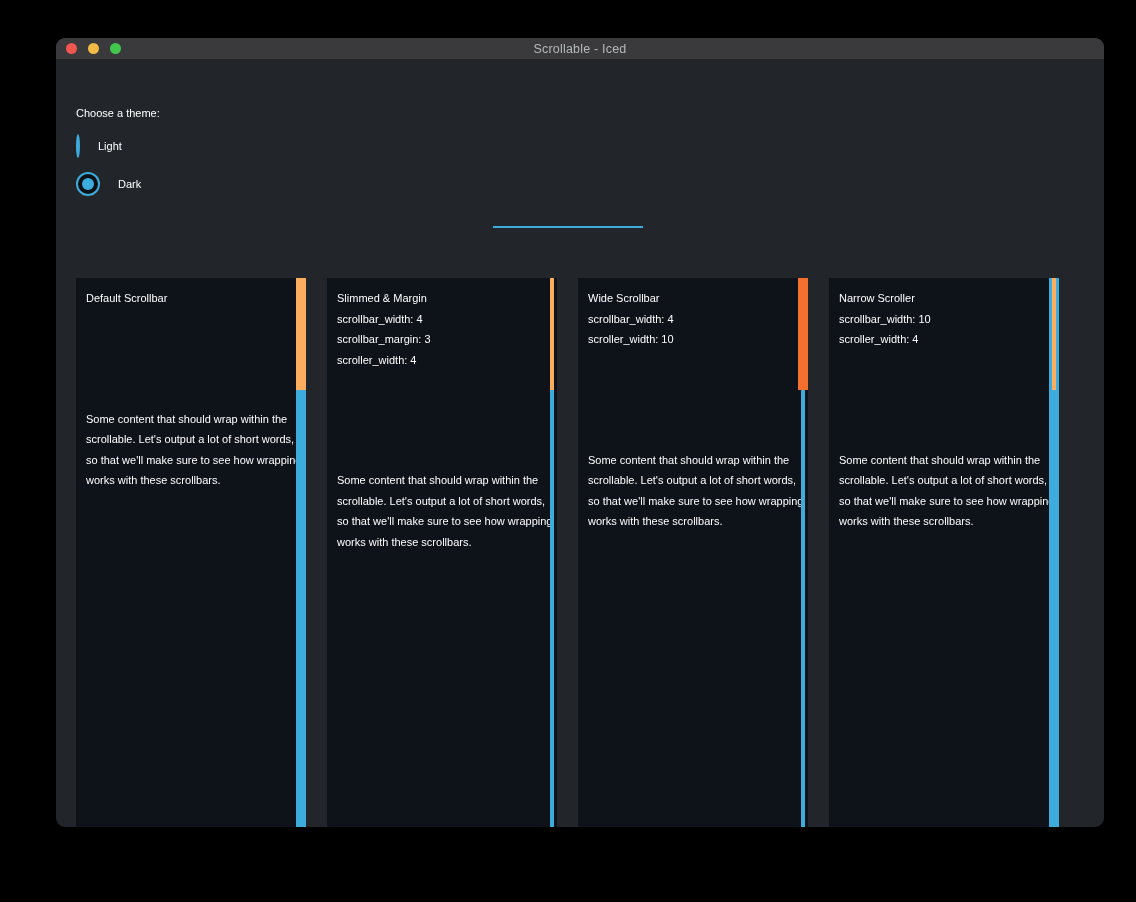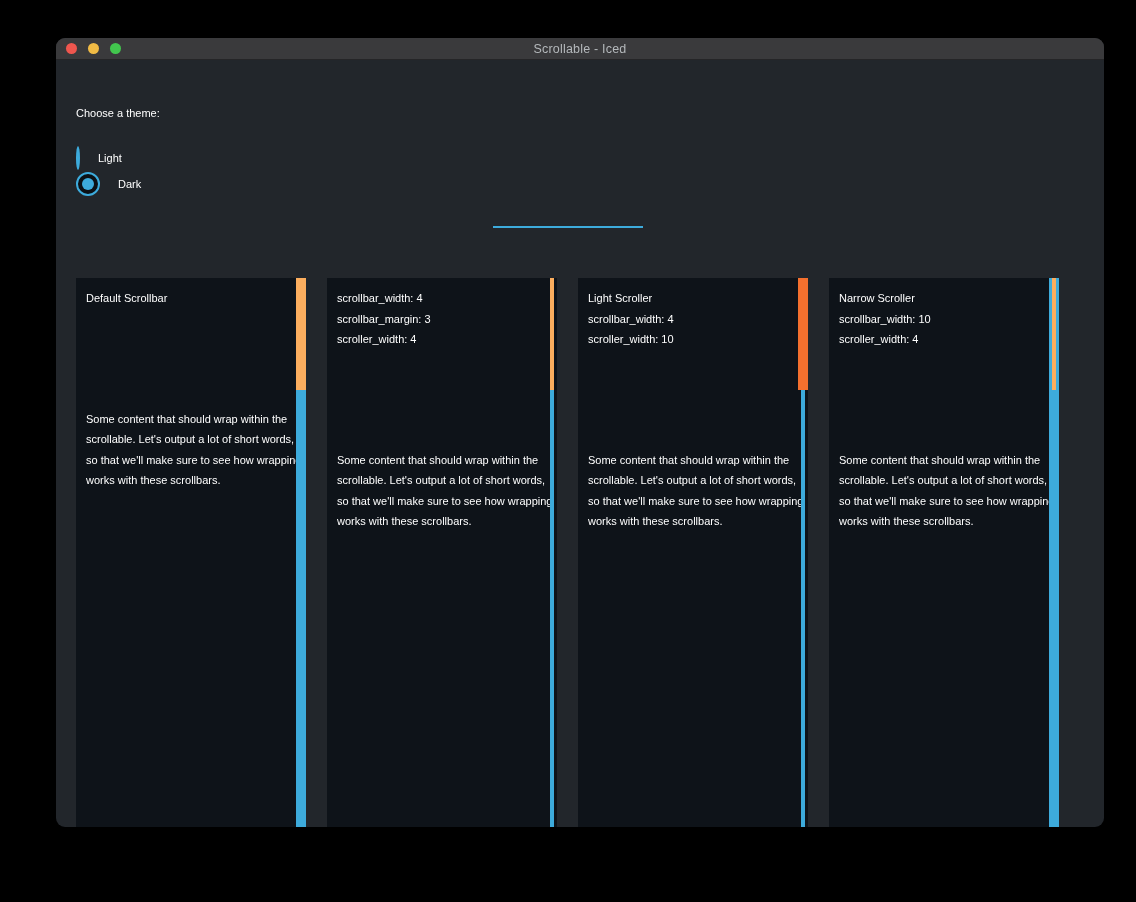--- a/index.html
+++ b/index.html
@@ -74,21 +74,21 @@
 
   .radio-row {
     position: absolute;
     left: 20px;
     display: flex;
     align-items: center;
     gap: 18px;
     height: 24px;
     cursor: pointer;
   }
-  .radio-row.light { top: 86px; }
+  .radio-row.light { top: 74px; }
   .radio-row.dark  { top: 112px; justify-content: space-between; }
   .radio {
     box-sizing: border-box;
     width: 24px;
     height: 24px;
     border: 2px solid var(--accent);
     border-radius: 50%;
     background: #0c1116;
     display: flex;
     align-items: center;
@@ -197,32 +197,33 @@
           <div class="col-title">Default Scrollbar</div>
           <div class="col-params"></div>
         </div>
         <div class="body-text">Some content that should wrap within the scrollable. Let's output a lot of short words, so that we'll make sure to see how wrapping works with these scrollbars.</div>
         <div class="rail"></div>
         <div class="thumb"></div>
       </div>
 
       <div class="col col2">
         <div class="header">
+          <div class="col-title">Slimmed &amp; Margin</div>
           <div class="col-params">scrollbar_width: 4
 scrollbar_margin: 3
 scroller_width: 4</div>
         </div>
         <div class="body-text">Some content that should wrap within the scrollable. Let's output a lot of short words, so that we'll make sure to see how wrapping works with these scrollbars.</div>
         <div class="rail"></div>
         <div class="thumb"></div>
       </div>
 
       <div class="col col3">
         <div class="header">
-          <div class="col-title">Light Scroller</div>
+          <div class="col-title">Wide Scrollbar</div>
           <div class="col-params">scrollbar_width: 4
 scroller_width: 10</div>
         </div>
         <div class="body-text">Some content that should wrap within the scrollable. Let's output a lot of short words, so that we'll make sure to see how wrapping works with these scrollbars.</div>
         <div class="rail"></div>
         <div class="thumb"></div>
       </div>
 
       <div class="col col4">
         <div class="header">

